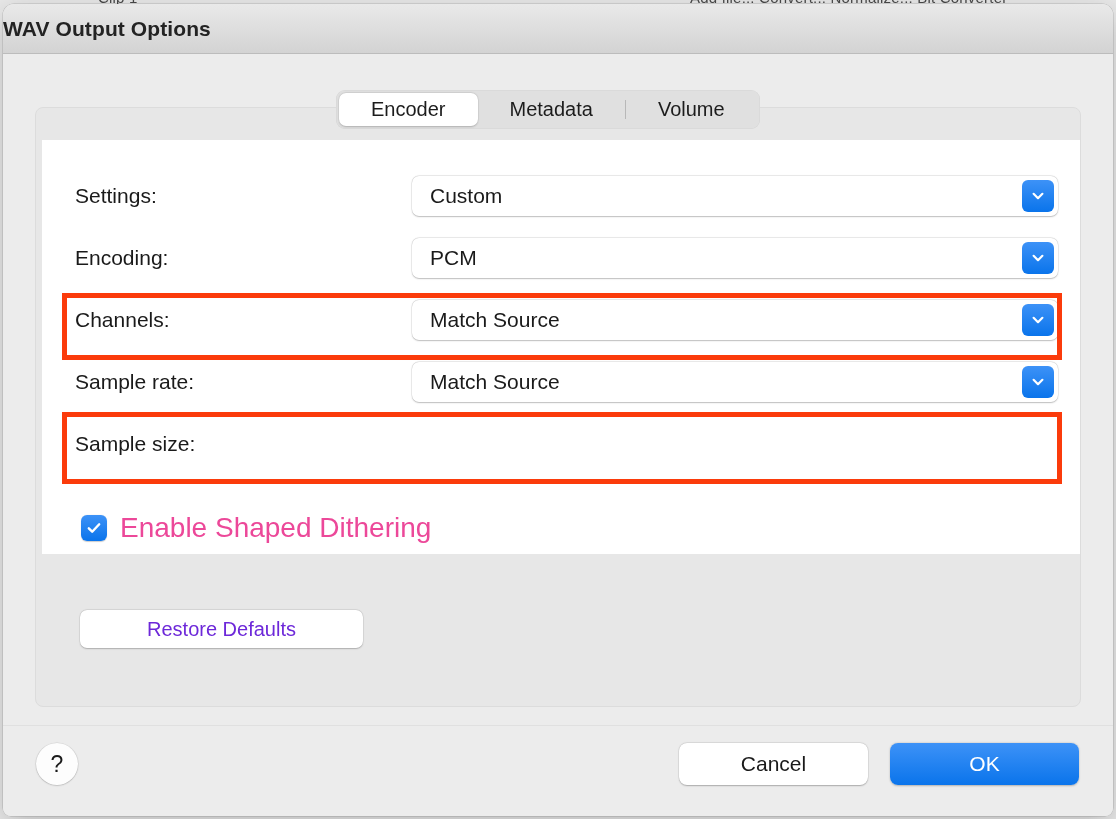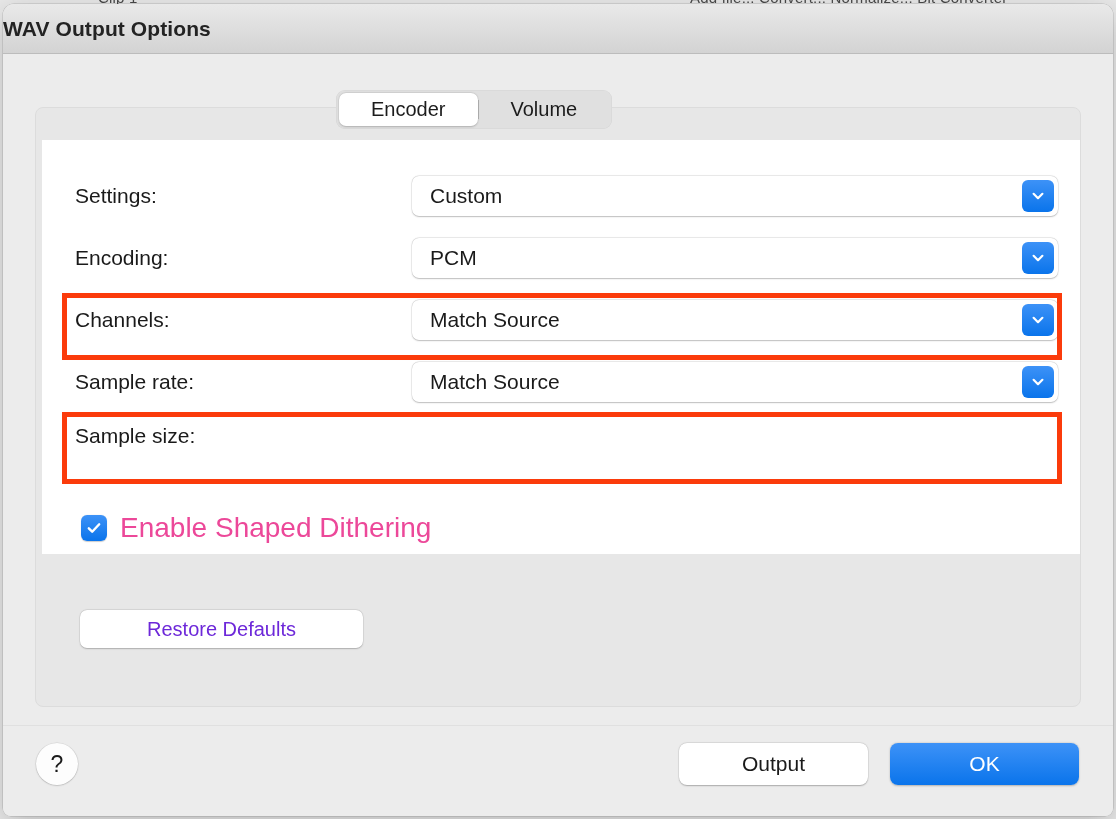--- a/index.html
+++ b/index.html
@@ -302,20 +302,23 @@
 
   <div id="titlebar">
     <div id="window-title">WAV Output Options</div>
   </div>
 
   <div id="tabbox">
 
     <div id="tabstrip">
       <div class="tab selected">
         <span>Encoder</span>
+      </div>
+      <div class="tab">
+        <span>Metadata</span>
       </div>
       <div class="tab-sep"></div>
       <div class="tab">
         <span>Volume</span>
       </div>
     </div>
 
     <div id="restore-defaults">
       <span>Restore Defaults</span>
     </div>
@@ -364,40 +367,40 @@
       <div class="popup">
         <div class="popup-value">Match Source</div>
         <div class="popup-chevron">
           <svg width="16" height="16" viewBox="0 0 16 16" aria-hidden="true">
             <path d="M3.6 5.8 L8 10.2 L12.4 5.8" fill="none" stroke="#ffffff" stroke-width="2.2" stroke-linecap="round" stroke-linejoin="round"></path>
           </svg>
         </div>
       </div>
     </div>
 
-    <div class="row" style="top:268px">
+    <div class="row" style="top:276px">
       <div class="row-label">Sample size:</div>
     </div>
 
     <div id="checkbox-row">
       <div id="checkbox-box">
         <svg width="18" height="18" viewBox="0 0 18 18" aria-hidden="true">
           <path d="M3.8 9.3 L7.2 12.7 L14.2 5.3" fill="none" stroke="#ffffff" stroke-width="2.4" stroke-linecap="round" stroke-linejoin="round"></path>
         </svg>
       </div>
       <div id="checkbox-label">Enable Shaped Dithering</div>
     </div>
   </div>
 
   <div id="footer">
     <div id="help-button">
       <span>?</span>
     </div>
     <div class="footer-btn" id="cancel-button">
-      <span>Output</span>
+      <span>Cancel</span>
     </div>
     <div class="footer-btn" id="ok-button">
       <span>OK</span>
     </div>
   </div>
 
   <div class="annotation" style="left:59px; top:289px; width:1000px; height:67px;"></div>
   <div class="annotation" style="left:59px; top:408px; width:1000px; height:72px;"></div>
 
 </div>

